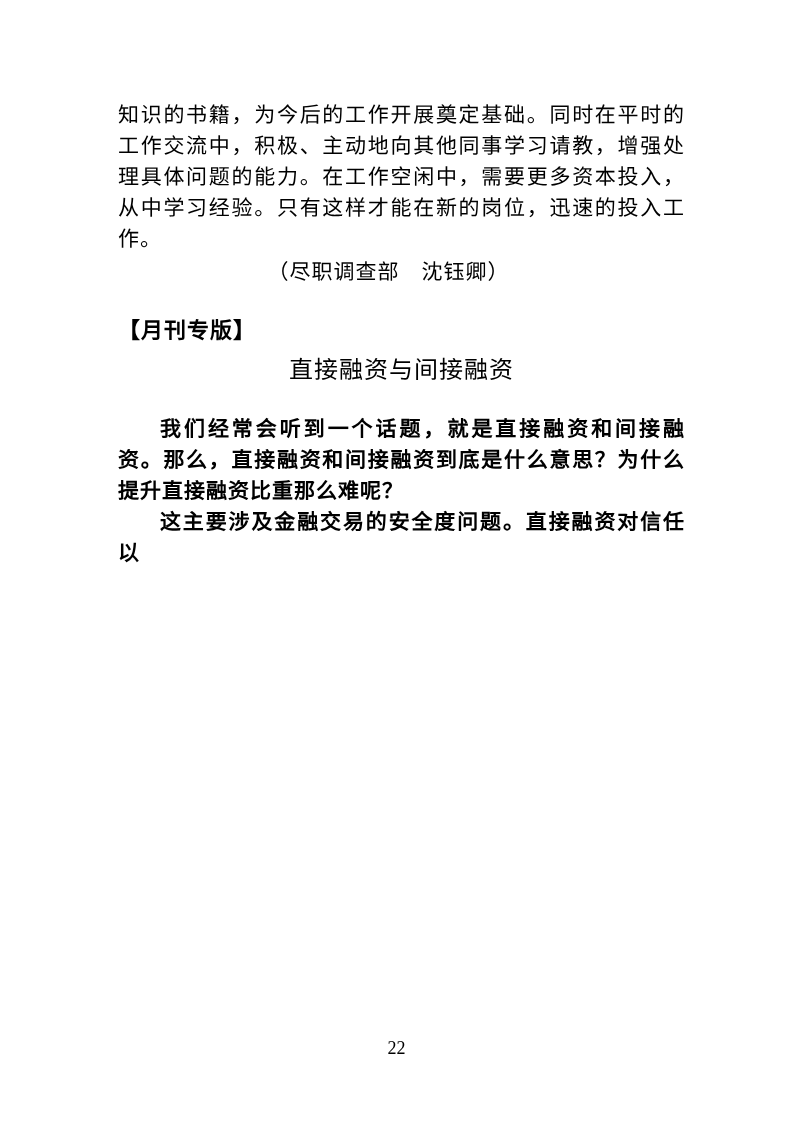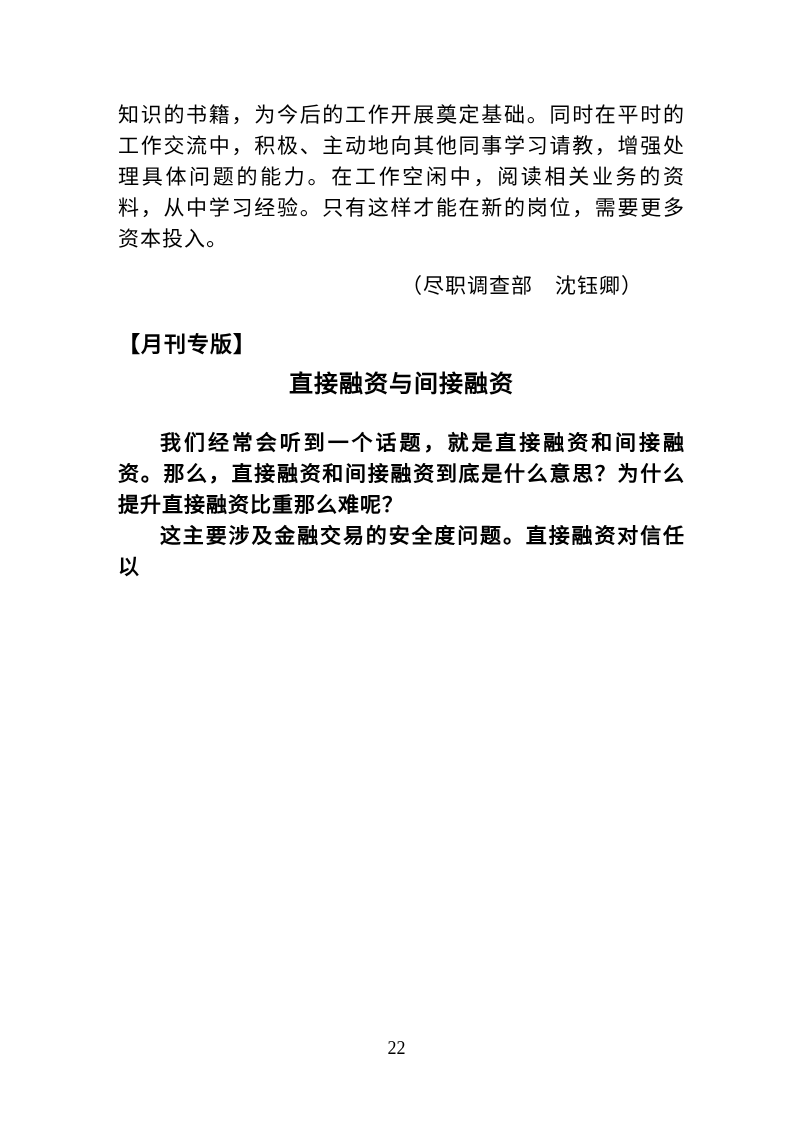--- a/index.html
+++ b/index.html
@@ -27,36 +27,36 @@
     font-size: 21px;
     line-height: 31px;
     letter-spacing: 1px;
     text-align: justify;
     text-justify: inter-character;
   }
   .prev-closing {
     margin: 0;
   }
   .byline {
-    margin: 16px;
-    text-align: right;
+    margin: 2px;
+    text-align: center;
     padding-right: 26px;
   }
   .section-label {
     margin: 27px 0 0 0;
     font-size: 22px;
     line-height: 31px;
     font-weight: bold;
     letter-spacing: 1px;
   }
   .article-title {
     margin: 6px 0 0 0;
     text-align: center;
     font-family: "Liberation Sans", "DejaVu Sans", sans-serif;
-    font-weight: bold;
+    font-weight: normal;
     font-size: 24px;
     line-height: 36px;
     letter-spacing: 1px;
   }
   .article-body {
     margin-top: 26px;
     font-weight: bold;
   }
   .article-body p {
     margin: 0;
@@ -72,21 +72,21 @@
     line-height: 20px;
     font-family: "Liberation Serif", "DejaVu Serif", serif;
   }
 </style>
 </head>
 <body>
 
 <div class="page">
   <div class="content body-text">
 
-    <p class="prev-closing">知识的书籍，为今后的工作开展奠定基础。同时在平时的工作交流中，积极、主动地向其他同事学习请教，增强处理具体问题的能力。在工作空闲中，阅读相关业务的资料，从中学习经验。只有这样才能在新的岗位，需要更多资本投入。</p>
+    <p class="prev-closing">知识的书籍，为今后的工作开展奠定基础。同时在平时的工作交流中，积极、主动地向其他同事学习请教，增强处理具体问题的能力。在工作空闲中，需要更多资本投入，从中学习经验。只有这样才能在新的岗位，迅速的投入工作。</p>
 
     <p class="byline">（尽职调查部　沈钰卿）</p>
 
     <h2 class="section-label">【月刊专版】</h2>
 
     <h1 class="article-title">直接融资与间接融资</h1>
 
     <div class="article-body">
       <p>我们经常会听到一个话题，就是直接融资和间接融资。那么，直接融资和间接融资到底是什么意思？为什么提升直接融资比重那么难呢？</p>
       <p>这主要涉及金融交易的安全度问题。直接融资对信任以</p>

